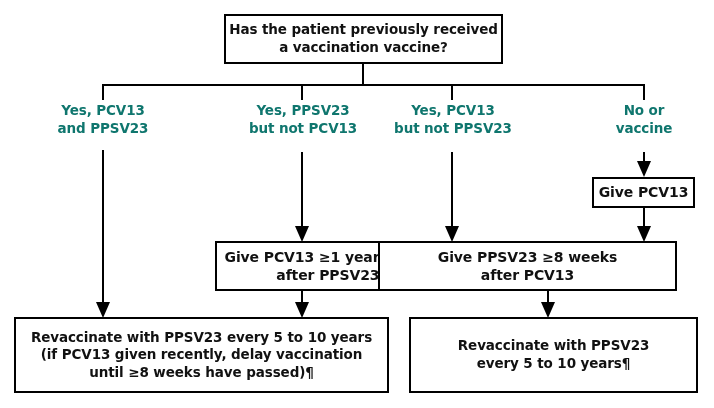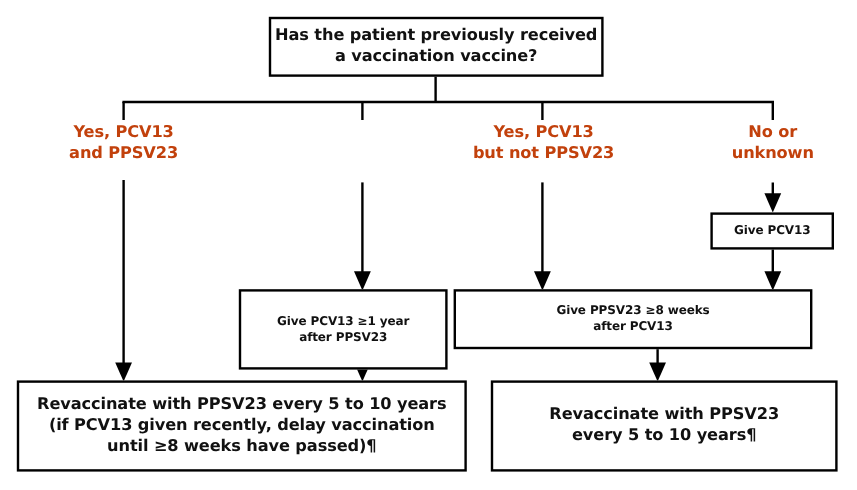--- a/index.html
+++ b/index.html
@@ -30,28 +30,28 @@
     white-space: pre-line;
     letter-spacing: -0.1px;
   }
   .label {
     position: absolute;
     box-sizing: border-box;
     display: flex;
     align-items: flex-start;
     justify-content: center;
     text-align: center;
-    color: #c2410c;
+    color: #0f766e;
     font-weight: bold;
     line-height: 1.32;
     white-space: pre-line;
     letter-spacing: -0.1px;
   }
   .root-box   { font-size: 13.5px; }
-  .proc-box   { font-size: 10px; }
+  .proc-box   { font-size: 14px; }
   .term-box   { font-size: 13.5px; }
   .branch-lbl { font-size: 13.5px; }
   svg.overlay {
     position: absolute;
     left: 0;
     top: 0;
     width: 714px;
     height: 408px;
     pointer-events: none;
   }
@@ -93,30 +93,32 @@
     <line x1="548" y1="290" x2="548" y2="308" stroke="#000" stroke-width="2"></line>
     <polygon points="548,318 541,302 555,302" fill="#000"></polygon>
   </svg>
 
   <div class="node root-box" style="left:224px; top:14px; width:279px; height:50px;">Has the patient previously received
 a vaccination vaccine?</div>
 
   <div class="label branch-lbl" style="left:33px; top:102px; width:140px; height:44px;">Yes, PCV13
 and PPSV23</div>
 
+  <div class="label branch-lbl" style="left:230px; top:102px; width:146px; height:44px;">Yes, PPSV23
+but not PCV13</div>
 
   <div class="label branch-lbl" style="left:380px; top:102px; width:146px; height:44px;">Yes, PCV13
 but not PPSV23</div>
 
   <div class="label branch-lbl" style="left:585px; top:102px; width:118px; height:44px;">No or
-unknown</div>
+vaccine</div>
 
   <div class="node proc-box" style="left:592px; top:177px; width:103px; height:31px;">Give PCV13</div>
 
-  <div class="node proc-box" style="left:199px; top:241px; width:174px; height:67px;">Give PCV13 ≥1 year
+  <div class="node proc-box" style="left:215px; top:241px; width:174px; height:50px;text-align:right;">Give PCV13 ≥1 year
 after PPSV23</div>
 
   <div class="node proc-box" style="left:378px; top:241px; width:299px; height:50px;">Give PPSV23 ≥8 weeks
 after PCV13</div>
 
   <div class="node term-box" style="left:14px; top:317px; width:375px; height:76px;">Revaccinate with PPSV23 every 5 to 10 years
 (if PCV13 given recently, delay vaccination
 until ≥8 weeks have passed)¶</div>
 
   <div class="node term-box" style="left:409px; top:317px; width:289px; height:76px;">Revaccinate with PPSV23

